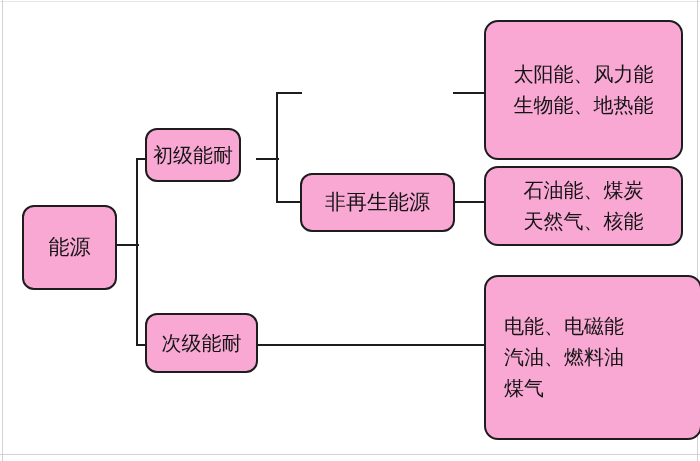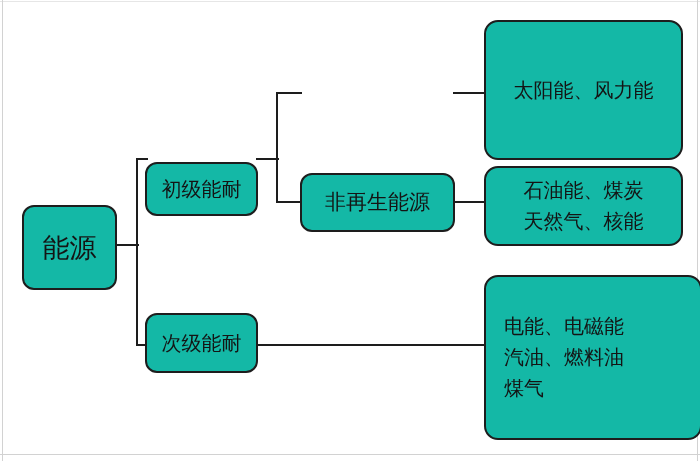--- a/index.html
+++ b/index.html
@@ -23,21 +23,21 @@
   .frame-left   { left: 2px; top: 0; width: 1px; height: 461px; }
   .frame-right  { left: 697px; top: 0; width: 1px; height: 461px; }
   .frame-bottom { left: 0; top: 454px; width: 700px; height: 1px; }
   .frame-top    { left: 0; top: 1px; width: 700px; height: 1px; background:#e6e6e6; }
 
   .node {
     position: absolute;
     box-sizing: border-box;
     border: 2px solid #1d1d1d;
     border-radius: 12px;
-    background: #14b8a6;
+    background: #f9a8d4;
     display: flex;
     align-items: center;
     justify-content: center;
     color: #141414;
     line-height: 1.55;
     z-index: 2;
   }
   .node.leaf {
     border-radius: 14px;
     flex-direction: column;
@@ -83,39 +83,40 @@
   <div class="connector h" style="left:276px; top:92px; width:26px;"></div>
 
   <div class="connector h" style="left:276px; top:201px; width:26px;"></div>
 
   <div class="connector h" style="left:453px; top:92px; width:33px;"></div>
 
   <div class="connector h" style="left:453px; top:201px; width:33px;"></div>
 
   <div class="connector h" style="left:256px; top:344px; width:230px;"></div>
 
-  <div class="node" style="left:22px; top:205px; width:95px; height:85px; font-size:27px;">
+  <div class="node" style="left:22px; top:205px; width:95px; height:85px; font-size:21px;">
     <span class="line-text">能源</span>
   </div>
 
-  <div class="node" style="left:145px; top:128px; width:113px; height:54px; font-size:20px;margin-top:34px;">
+  <div class="node" style="left:145px; top:128px; width:96px; height:54px; font-size:20px;">
     <span class="line-text">初级能耐</span>
   </div>
 
   <div class="node" style="left:145px; top:313px; width:113px; height:60px; font-size:20px;">
     <span class="line-text">次级能耐</span>
   </div>
 
 
   <div class="node" style="left:300px; top:173px; width:155px; height:59px; font-size:21px;text-align:center;">
     <span class="line-text">非再生能源</span>
   </div>
 
   <div class="node leaf" style="left:484px; top:20px; width:199px; height:140px; font-size:20px;">
     <span class="line-text">太阳能、风力能</span>
+    <span class="line-text">生物能、地热能</span>
   </div>
 
   <div class="node leaf" style="left:484px; top:166px; width:199px; height:80px; font-size:20px;">
     <span class="line-text">石油能、煤炭</span>
     <span class="line-text">天然气、核能</span>
   </div>
 
   <div class="node leaf left-align" style="left:484px; top:275px; width:218px; height:165px; font-size:20px;">
     <span class="line-text">电能、电磁能</span>
     <span class="line-text">汽油、燃料油</span>

